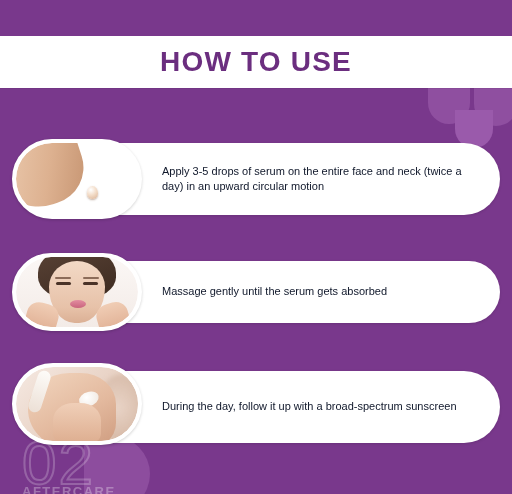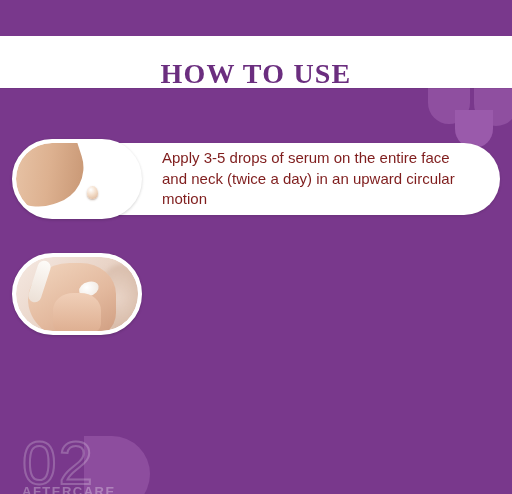--- a/index.html
+++ b/index.html
@@ -91,24 +91,23 @@
 
   
   .header-band {
     position: absolute;
     left: 0;
     top: 36px;
     width: 512px;
     height: 52px;
     background: #ffffff;
     display: flex;
-    align-items: flex-end;
+    align-items: center;
     justify-content: center;
     box-shadow: 0 1px 0 rgba(0,0,0,0.05);
-    font-family: Liberation Serif, serif;
   }
   .header-title {
     font-size: 28px;
     font-weight: 700;
     letter-spacing: 1.2px;
     color: #6b2e7f;
     line-height: 1;
   }
 
   
@@ -137,23 +136,23 @@
   .step-row.r1 .card { top: 15px; height: 72px; }
   .step-row.r2 .card { top: 18px; height: 62px; }
   .step-row.r3 .card { top: 18px; height: 72px; }
 
   .card-text {
     position: absolute;
     left: 138px;
     right: 38px;
     top: 50%;
     transform: translateY(-50%);
-    font-size: 15px;
+    font-size: 11px;
     line-height: 1.38;
-    color: #7f1d1d;
+    color: #0f172a;
     font-weight: 400;
   }
 
   .thumb {
     position: absolute;
     left: 12px;
     width: 130px;
     height: 80px;
     border-radius: 42px;
     background: #ffffff;
@@ -342,22 +341,43 @@
 
     <div class="step-row r1">
       <div class="card">
         <div class="card-text">Apply 3-5 drops of serum on the entire face and neck (twice a day) in an upward circular motion</div>
       </div>
       <div class="thumb">
         <div class="thumb-art art-skin"></div>
       </div>
     </div>
 
+    <div class="step-row r2">
+      <div class="card">
+        <div class="card-text">Massage gently until the serum gets absorbed</div>
+      </div>
+      <div class="thumb">
+        <div class="thumb-art art-face">
+          <div class="f-hair"></div>
+          <div class="f-oval"></div>
+          <div class="f-brow l"></div>
+          <div class="f-brow r"></div>
+          <div class="f-eye l"></div>
+          <div class="f-eye r"></div>
+          <div class="f-lip"></div>
+          <div class="f-hand l"></div>
+          <div class="f-hand r"></div>
+        </div>
+      </div>
+    </div>
 
     <div class="step-row r3">
+      <div class="card">
+        <div class="card-text">During the day, follow it up with a broad-spectrum sunscreen</div>
+      </div>
       <div class="thumb">
         <div class="thumb-art art-cream">
           <div class="c-blur"></div>
           <div class="c-shoulder"></div>
           <div class="c-strap"></div>
           <div class="c-dab"></div>
           <div class="c-hand"></div>
         </div>
       </div>
     </div>

